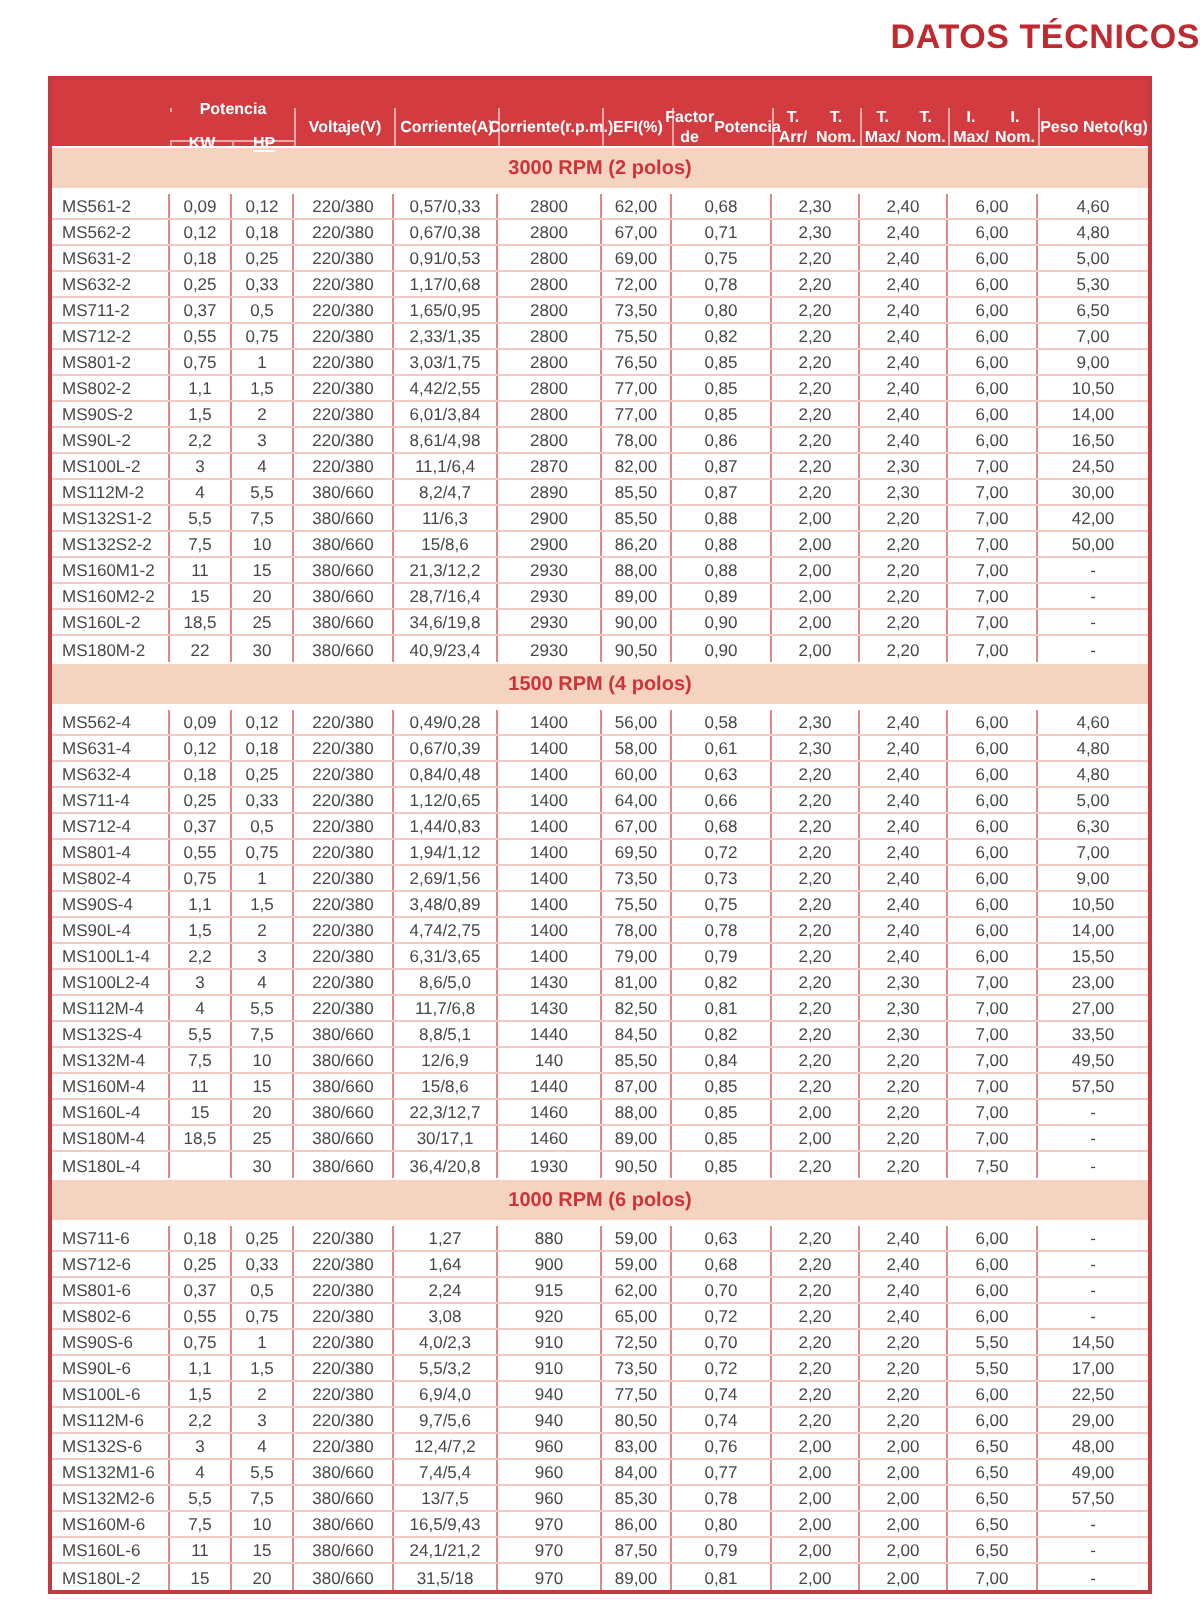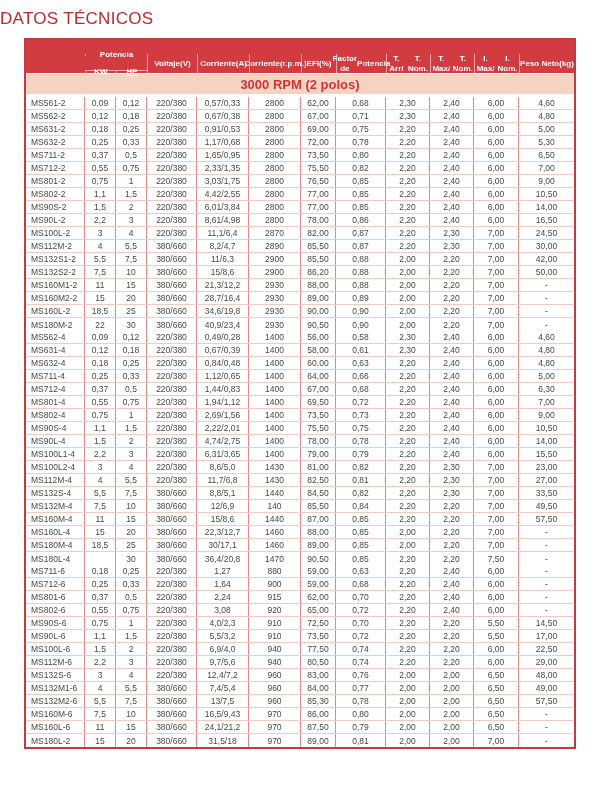--- a/index.html
+++ b/index.html
@@ -1,20 +1,20 @@
 <!DOCTYPE html>
 <html><head>
 <meta charset="utf-8">
 <style>
   * { margin:0; padding:0; box-sizing:border-box; }
   html,body { width:600px; height:800px; overflow:hidden; background:#ffffff;
               font-family:"Liberation Sans", sans-serif; }
   .page { width:600px; height:800px; position:relative; }
 
-  .title { text-align:left; padding-top:9px; font-size:17px; font-weight:normal;
+  .title { text-align:right; padding-top:9px; font-size:17px; font-weight:bold;
            color:#bf2930; letter-spacing:.3px; }
 
   .table { --cols: 59px 31px 31px 50px 52px 52px 35px 50px 44px 44px 45px 55px;
            width:552px; margin:9px auto 0 auto; border:2px solid #c43a40; background:#fff; }
 
   
   .thead { display:grid; grid-template-columns:var(--cols); grid-template-rows:16px 17px;
            background:#d23c41; color:#fff; font-weight:bold; font-size:8px; }
   .hc { display:flex; align-items:center; justify-content:center; text-align:center;
         line-height:1.25;margin-top:14px; }
@@ -22,21 +22,21 @@
   .h-potencia { grid-column:2/4; grid-row:1; border-left:1px solid rgba(255,255,255,.55); }
   .h-kw { grid-column:2; grid-row:2; border-left:1px solid rgba(255,255,255,.55);
           border-top:1px solid rgba(255,255,255,.55); }
   .h-hp { grid-column:3; grid-row:2; border-left:1px solid rgba(255,255,255,.55);
           border-top:1px solid rgba(255,255,255,.55);text-decoration:underline; }
   .h-two { grid-row:1/3; border-left:1px solid rgba(255,255,255,.55);
            flex-direction:row; }
 
   
   .band { height:20px; margin:1px 0 3px 0; background:#f5d3c1; color:#cd3338;
-          font-weight:bold; font-size:13px; display:flex; align-items:center;
+          font-weight:bold; font-size:10px; display:flex; align-items:center;
           justify-content:center; }
 
   
   .row { display:grid; grid-template-columns:var(--cols); height:13px;
          border-bottom:1px solid #f2cac4; }
   .row:last-of-type, .row.sec-end { border-bottom:none; }
   .cell { display:flex; align-items:center; justify-content:center; font-size:8.5px;
           color:#474747; border-right:1px solid #de888b; overflow:hidden;
           white-space:nowrap; }
   .cell:last-child { border-right:none; }
@@ -340,20 +340,21 @@
           <div class="cell">380/660</div>
           <div class="cell">40,9/23,4</div>
           <div class="cell">2930</div>
           <div class="cell">90,50</div>
           <div class="cell">0,90</div>
           <div class="cell">2,00</div>
           <div class="cell">2,20</div>
           <div class="cell">7,00</div>
           <div class="cell">-</div>
         </div>
+        <div class="band">1500 RPM (4 polos)</div>
         <div class="row">
           <div class="cell model">MS562-4</div>
           <div class="cell">0,09</div>
           <div class="cell">0,12</div>
           <div class="cell">220/380</div>
           <div class="cell">0,49/0,28</div>
           <div class="cell">1400</div>
           <div class="cell">56,00</div>
           <div class="cell">0,58</div>
           <div class="cell">2,30</div>
@@ -443,21 +444,21 @@
           <div class="cell">2,20</div>
           <div class="cell">2,40</div>
           <div class="cell">6,00</div>
           <div class="cell">9,00</div>
         </div>
         <div class="row">
           <div class="cell model">MS90S-4</div>
           <div class="cell">1,1</div>
           <div class="cell">1,5</div>
           <div class="cell">220/380</div>
-          <div class="cell">2,22/2,01</div>
+          <div class="cell">3,48/0,89</div>
           <div class="cell">1400</div>
           <div class="cell">75,50</div>
           <div class="cell">0,75</div>
           <div class="cell">2,20</div>
           <div class="cell">2,40</div>
           <div class="cell">6,00</div>
           <div class="cell">10,50</div>
         </div>
         <div class="row">
           <div class="cell model">MS90L-4</div>
@@ -584,28 +585,29 @@
           <div class="cell">2,20</div>
           <div class="cell">7,00</div>
           <div class="cell">-</div>
         </div>
         <div class="row sec-end">
           <div class="cell model">MS180L-4</div>
           <div class="cell"></div>
           <div class="cell">30</div>
           <div class="cell">380/660</div>
           <div class="cell">36,4/20,8</div>
-          <div class="cell">1470</div>
+          <div class="cell">1930</div>
           <div class="cell">90,50</div>
           <div class="cell">0,85</div>
           <div class="cell">2,20</div>
           <div class="cell">2,20</div>
           <div class="cell">7,50</div>
           <div class="cell">-</div>
         </div>
+        <div class="band">1000 RPM (6 polos)</div>
         <div class="row">
           <div class="cell model">MS711-6</div>
           <div class="cell">0,18</div>
           <div class="cell">0,25</div>
           <div class="cell">220/380</div>
           <div class="cell">1,27</div>
           <div class="cell">880</div>
           <div class="cell">59,00</div>
           <div class="cell">0,63</div>
           <div class="cell">2,20</div>

